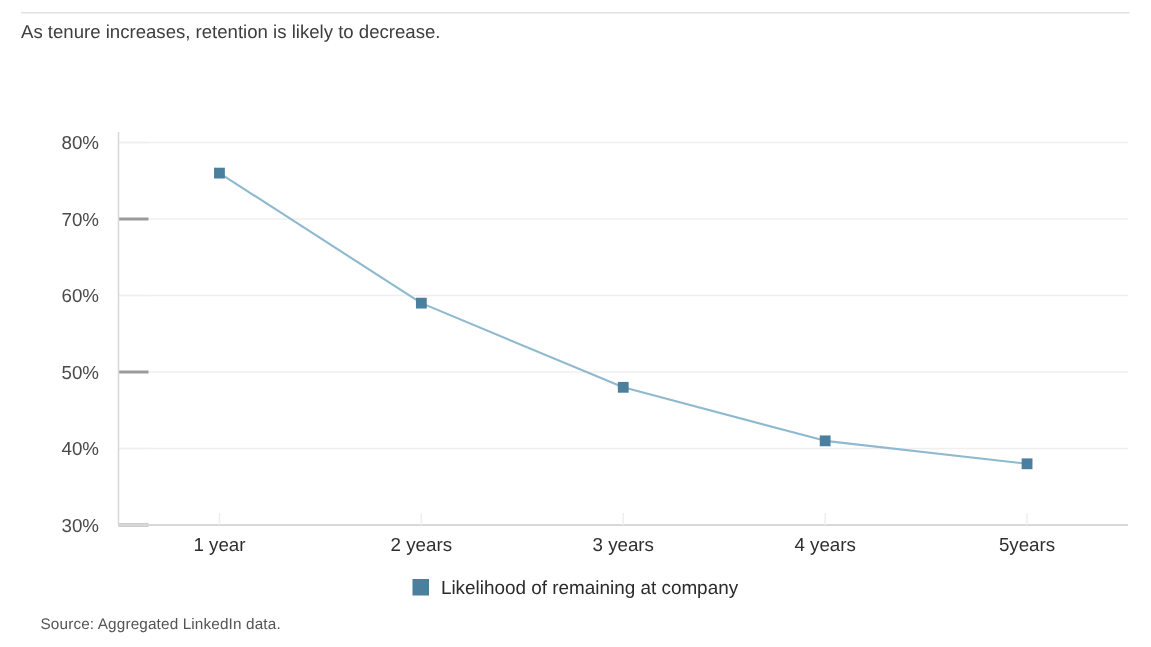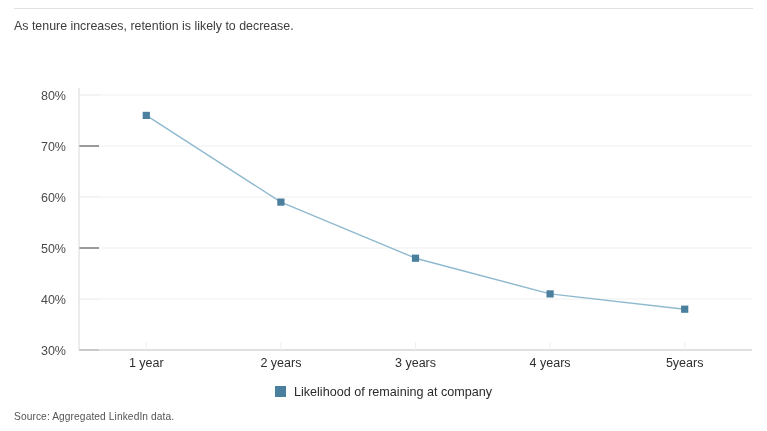--- a/index.html
+++ b/index.html
@@ -34,21 +34,20 @@
   #chart-title {
     font-size: 26.5px;
     font-weight: 400;
     color: #1b1b1b;
     letter-spacing: -0.2px;
     line-height: 1.18;
     white-space: nowrap;
   }
 
   #chart-subtitle {
-    margin-top: 5px;
     font-size: 12.4px;
     font-weight: 400;
     color: #3d3d3d;
     line-height: 1.2;
     white-space: nowrap;
   }
 
   
   #plot-region {
     position: absolute;
@@ -98,21 +97,21 @@
 
   #legend-label {
     font-size: 12.6px;
     color: #2b2b2b;
     line-height: 1;
   }
 
   
   #source-note {
     position: absolute;
-    left: 14px;
+    left: 27px;
     top: 411px;
     font-size: 10.2px;
     color: #555555;
     letter-spacing: 0.1px;
   }
 </style>
 </head>
 <body>
 
 <div id="top-rule"></div>

